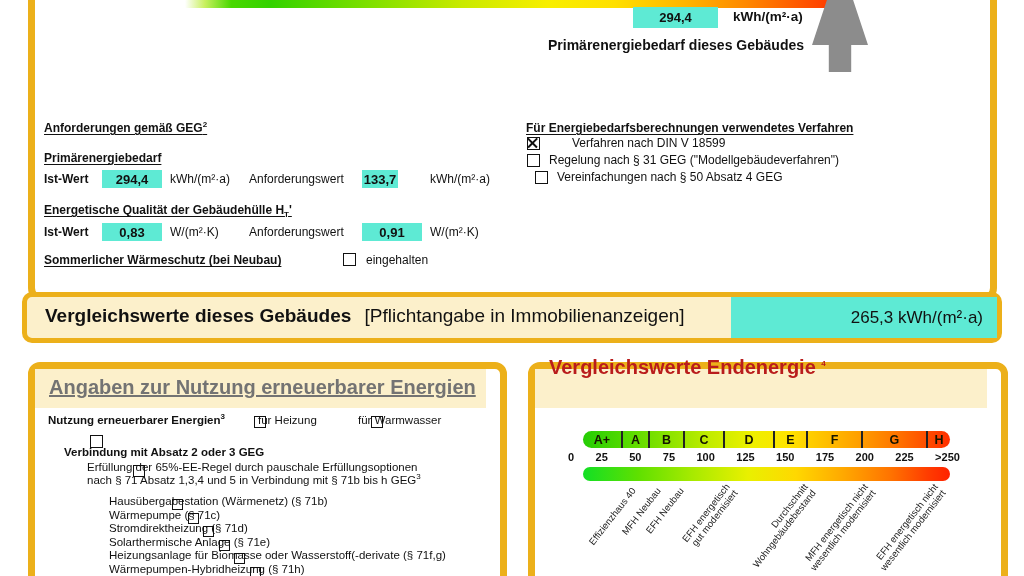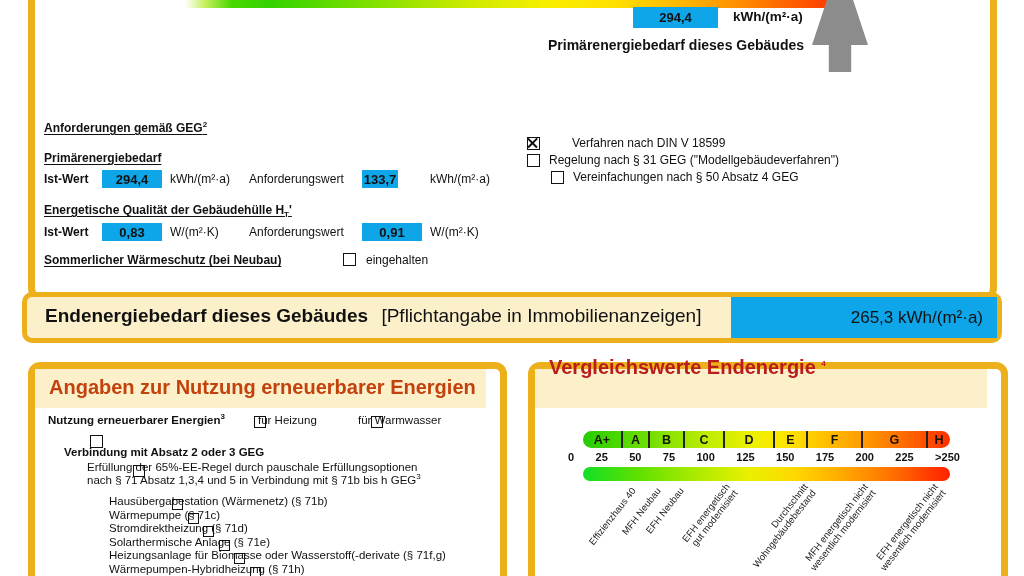--- a/index.html
+++ b/index.html
@@ -10,21 +10,21 @@
   .u{text-decoration:underline;text-underline-offset:2px;}
   sup{font-size:8px;vertical-align:super;line-height:0;}
   sub{font-size:8px;vertical-align:sub;line-height:0;}
 
   
   .frame{position:absolute;border:7px solid #ECB01A;border-radius:14px;background:#fff;}
   .banner{position:absolute;border:5px solid #ECB01A;border-radius:10px;background:#FCF0CB;}
   .headband{position:absolute;background:#FCF0CB;}
 
   
-  .vbox{position:absolute;background:#0ea5e9;display:flex;align-items:center;justify-content:center;
+  .vbox{position:absolute;background:#5eead4;display:flex;align-items:center;justify-content:center;
         font-weight:bold;font-size:13px;}
 
   
   .cb{position:relative;display:inline-block;width:12px;height:12px;border:1.6px solid #111;
       background:#fff;flex:none;box-sizing:border-box;}
   .cb13{width:13px;height:13px;}
   .cb11{width:11px;height:11px;}
   .cb.checked::before,.cb.checked::after{content:"";position:absolute;left:-2px;top:4px;width:13px;height:1.6px;background:#111;}
   .cb.checked::before{transform:rotate(45deg);}
   .cb.checked::after{transform:rotate(-45deg);}
@@ -100,47 +100,48 @@
   <div class="vbox" style="left:362px;top:223px;width:60px;height:18px;">
     <span>0,91</span>
   </div>
   <div class="abs" style="left:430px;top:225px;font-size:12px;">W/(m²·K)</div>
 
   <div class="abs b u" style="left:44px;top:253px;font-size:12px;">Sommerlicher Wärmeschutz (bei Neubau)</div>
   <span class="cb cb13 abs" style="left:343px;top:252px;"></span>
   <div class="abs" style="left:366px;top:253px;font-size:12px;">eingehalten</div>
 
   
+  <div class="abs b u" style="left:526px;top:121px;font-size:12px;">Für Energiebedarfsberechnungen verwendetes Verfahren</div>
   <div class="it" style="left:527px;top:137px;gap:32px;">
     <span class="cb cb13 checked"></span>
     <span>Verfahren nach DIN V 18599</span>
   </div>
   <div class="it" style="left:527px;top:154px;">
     <span class="cb cb13"></span>
     <span>Regelung nach § 31 GEG ("Modellgebäudeverfahren")</span>
   </div>
-  <div class="it" style="left:551px;top:171px;">
+  <div class="it" style="left:535px;top:171px;">
     <span class="cb cb13"></span>
     <span>Vereinfachungen nach § 50 Absatz 4 GEG</span>
   </div>
 
   
   <div class="banner" style="left:22px;top:292px;width:970px;height:41px;"></div>
   <div class="vbox" style="left:731px;top:297px;width:266px;height:41px;justify-content:flex-end;padding-right:14px;box-sizing:border-box;font-weight:normal;font-size:17px;">
     <span>265,3 kWh/(m²·a)</span>
   </div>
   <div class="abs" style="left:45px;top:305px;font-size:19px;">
-    <span class="b">Endenergiebedarf dieses Gebäudes</span>
+    <span class="b">Vergleichswerte dieses Gebäudes</span>
     <span style="margin-left:8px;">[Pflichtangabe in Immobilienanzeigen]</span>
   </div>
 
   
   <div class="frame" style="left:28px;top:362px;width:465px;height:240px;border-radius:12px;"></div>
   <div class="headband" style="left:35px;top:369px;width:451px;height:39px;"></div>
-  <div class="abs b" style="left:49px;top:376px;font-size:20px;color:#c2410c;">Angaben zur Nutzung erneuerbarer Energien</div>
+  <div class="abs b" style="left:49px;top:376px;font-size:20px;color:#737373;text-decoration:underline;">Angaben zur Nutzung erneuerbarer Energien</div>
 
   <div class="abs b" style="left:48px;top:414px;font-size:11.5px;">
     <span>Nutzung erneuerbarer Energien</span><sup>3</sup>
   </div>
   <span class="cb abs" style="left:237px;top:414px;"></span>
   <div class="abs" style="left:258px;top:414px;font-size:11.5px;">für Heizung</div>
   <span class="cb abs" style="left:337px;top:414px;"></span>
   <div class="abs" style="left:358px;top:414px;font-size:11.5px;">für Warmwasser</div>
 
   <span class="cb cb13 abs" style="left:40px;top:434px;"></span>

